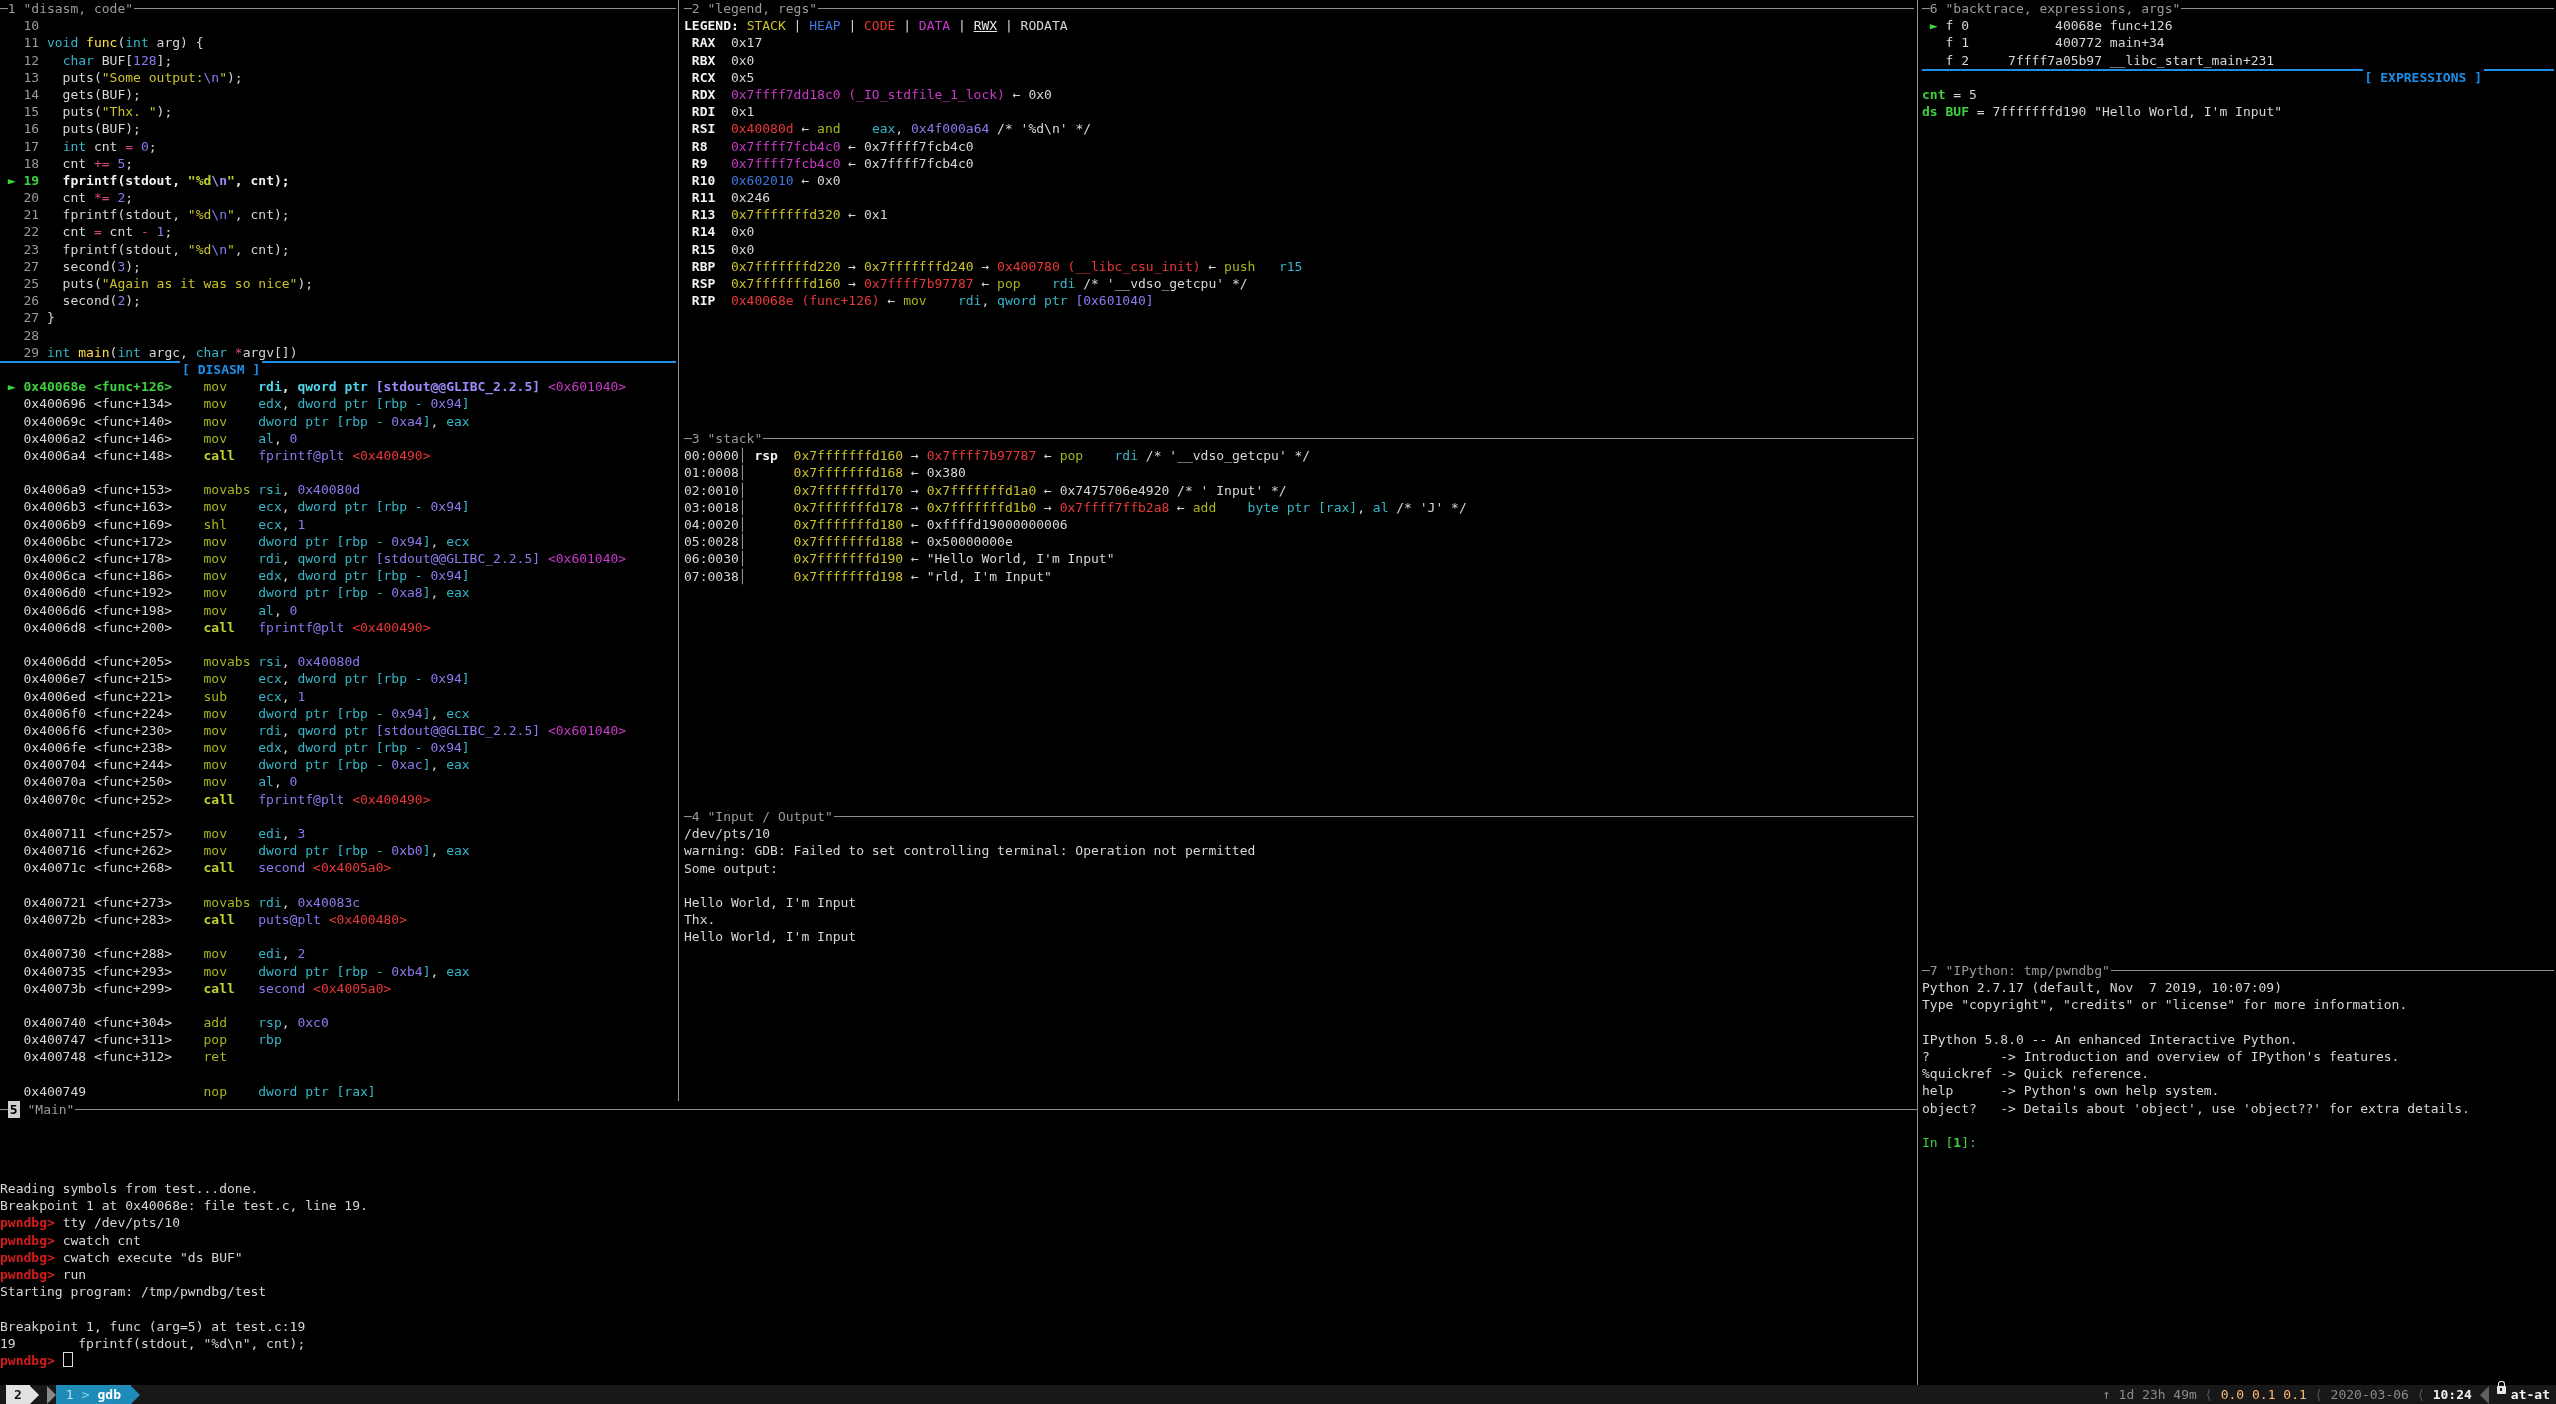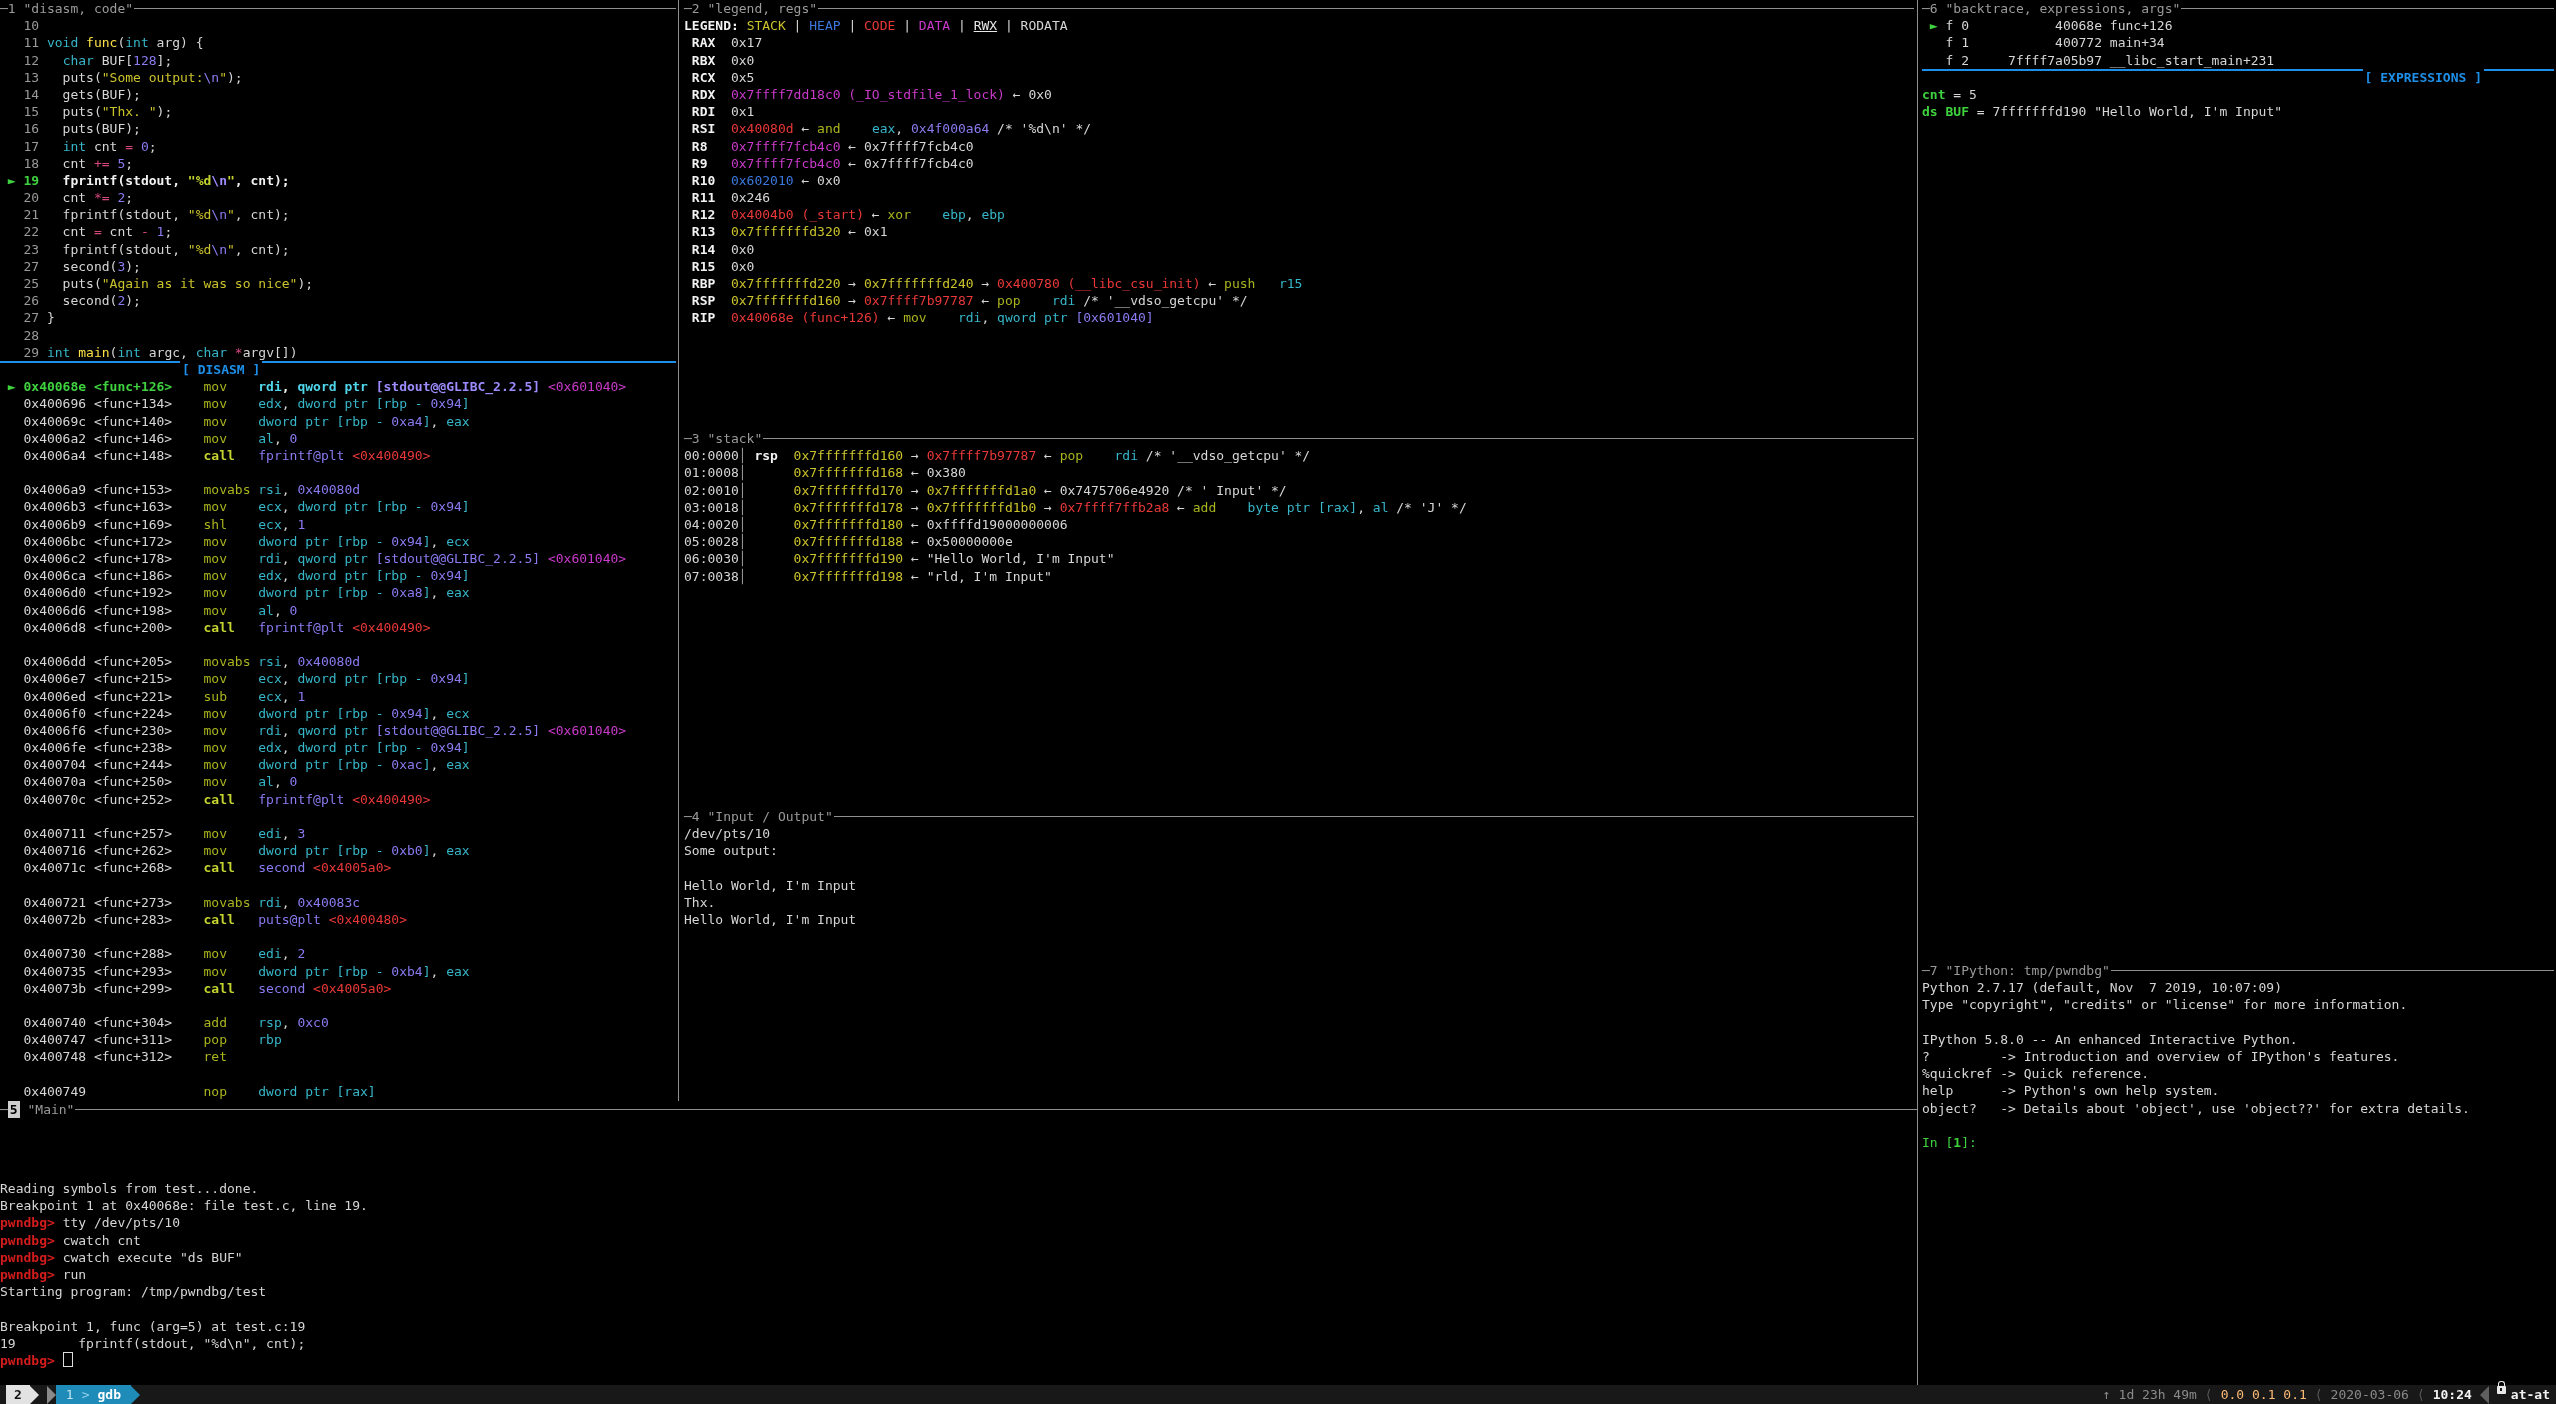--- a/index.html
+++ b/index.html
@@ -139,21 +139,20 @@
       <div class="row"><span class="s-b"> RAX  </span><span class="s-w">0x17</span></div>
       <div class="row"><span class="s-b"> RBX  </span><span class="s-w">0x0</span></div>
       <div class="row"><span class="s-b"> RCX  </span><span class="s-w">0x5</span></div>
       <div class="row"><span class="s-b"> RDX  </span><span class="s-m">0x7ffff7dd18c0 (_IO_stdfile_1_lock)</span><span class="s-w"> ← 0x0</span></div>
       <div class="row"><span class="s-b"> RDI  </span><span class="s-w">0x1</span></div>
       <div class="row"><span class="s-b"> RSI  </span><span class="s-r">0x40080d</span><span class="s-w"> ← </span><span class="s-o">and</span><span class="s-w">    </span><span class="s-c">eax</span><span class="s-w">, </span><span class="s-p">0x4f000a64</span><span class="s-w"> /* '%d\n' */</span></div>
       <div class="row"><span class="s-b"> R8   </span><span class="s-m">0x7ffff7fcb4c0</span><span class="s-w"> ← 0x7ffff7fcb4c0</span></div>
       <div class="row"><span class="s-b"> R9   </span><span class="s-m">0x7ffff7fcb4c0</span><span class="s-w"> ← 0x7ffff7fcb4c0</span></div>
       <div class="row"><span class="s-b"> R10  </span><span class="s-bl">0x602010</span><span class="s-w"> ← 0x0</span></div>
       <div class="row"><span class="s-b"> R11  </span><span class="s-w">0x246</span></div>
-      <div class="row"><span class="s-b"> R12  </span><span class="s-r">0x4004b0 (_start)</span><span class="s-w"> ← </span><span class="s-o">xor</span><span class="s-w">    </span><span class="s-c">ebp</span><span class="s-w">, </span><span class="s-c">ebp</span></div>
       <div class="row"><span class="s-b"> R13  </span><span class="s-y">0x7fffffffd320</span><span class="s-w"> ← 0x1</span></div>
       <div class="row"><span class="s-b"> R14  </span><span class="s-w">0x0</span></div>
       <div class="row"><span class="s-b"> R15  </span><span class="s-w">0x0</span></div>
       <div class="row"><span class="s-b"> RBP  </span><span class="s-y">0x7fffffffd220</span><span class="s-w"> → </span><span class="s-y">0x7fffffffd240</span><span class="s-w"> → </span><span class="s-r">0x400780 (__libc_csu_init)</span><span class="s-w"> ← </span><span class="s-o">push</span><span class="s-w">   </span><span class="s-c">r15</span></div>
       <div class="row"><span class="s-b"> RSP  </span><span class="s-y">0x7fffffffd160</span><span class="s-w"> → </span><span class="s-r">0x7ffff7b97787</span><span class="s-w"> ← </span><span class="s-o">pop</span><span class="s-w">    </span><span class="s-c">rdi</span><span class="s-w"> /* '__vdso_getcpu' */</span></div>
       <div class="row"><span class="s-b"> RIP  </span><span class="s-r">0x40068e (func+126)</span><span class="s-w"> ← </span><span class="s-o">mov</span><span class="s-w">    </span><span class="s-c">rdi</span><span class="s-w">, </span><span class="s-c">qword ptr </span><span class="s-p">[0x601040]</span></div>
     </div>
 </div>
 
 <div class="pane" style="left:684px;top:430px;width:1230px">
@@ -167,20 +166,21 @@
       <div class="row"><span class="s-w">05:0028</span><span class="s-g">│</span><span class="s-w">      </span><span class="s-y">0x7fffffffd188</span><span class="s-w"> ← 0x50000000e</span></div>
       <div class="row"><span class="s-w">06:0030</span><span class="s-g">│</span><span class="s-w">      </span><span class="s-y">0x7fffffffd190</span><span class="s-w"> ← "Hello World, I'm Input"</span></div>
       <div class="row"><span class="s-w">07:0038</span><span class="s-g">│</span><span class="s-w">      </span><span class="s-y">0x7fffffffd198</span><span class="s-w"> ← "rld, I'm Input"</span></div>
     </div>
 </div>
 
 <div class="pane" style="left:684px;top:808px;width:1230px">
   <div class="pane-title"><span class="t-lead">─</span><span class="t-num">4</span><span> </span><span>"Input / Output"</span><span class="t-fill"></span></div>
   <div>
       <div class="row"><span class="s-w">/dev/pts/10</span></div>
+      <div class="row"><span class="s-w">warning: GDB: Failed to set controlling terminal: Operation not permitted</span></div>
       <div class="row"><span class="s-w">Some output:</span></div>
       <div class="row"></div>
       <div class="row"><span class="s-w">Hello World, I'm Input</span></div>
       <div class="row"><span class="s-w">Thx. </span></div>
       <div class="row"><span class="s-w">Hello World, I'm Input</span></div>
     </div>
 </div>
 
 <div class="pane pane-title" style="left:0;top:1101px;width:1917px"><span class="t-lead">─</span><span class="t-num active">5</span><span> </span><span>"Main"</span><span class="t-fill"></span></div>
 <div class="pane" style="left:0;top:1180px;width:1910px">

